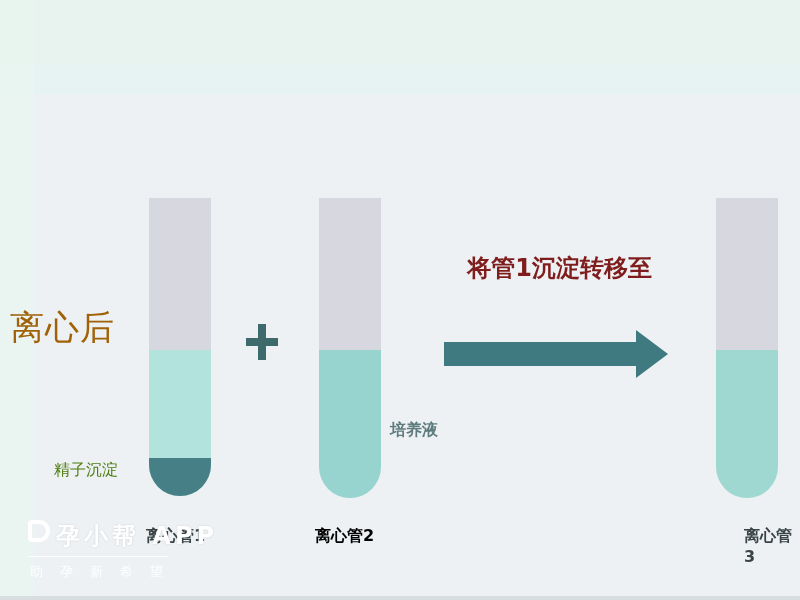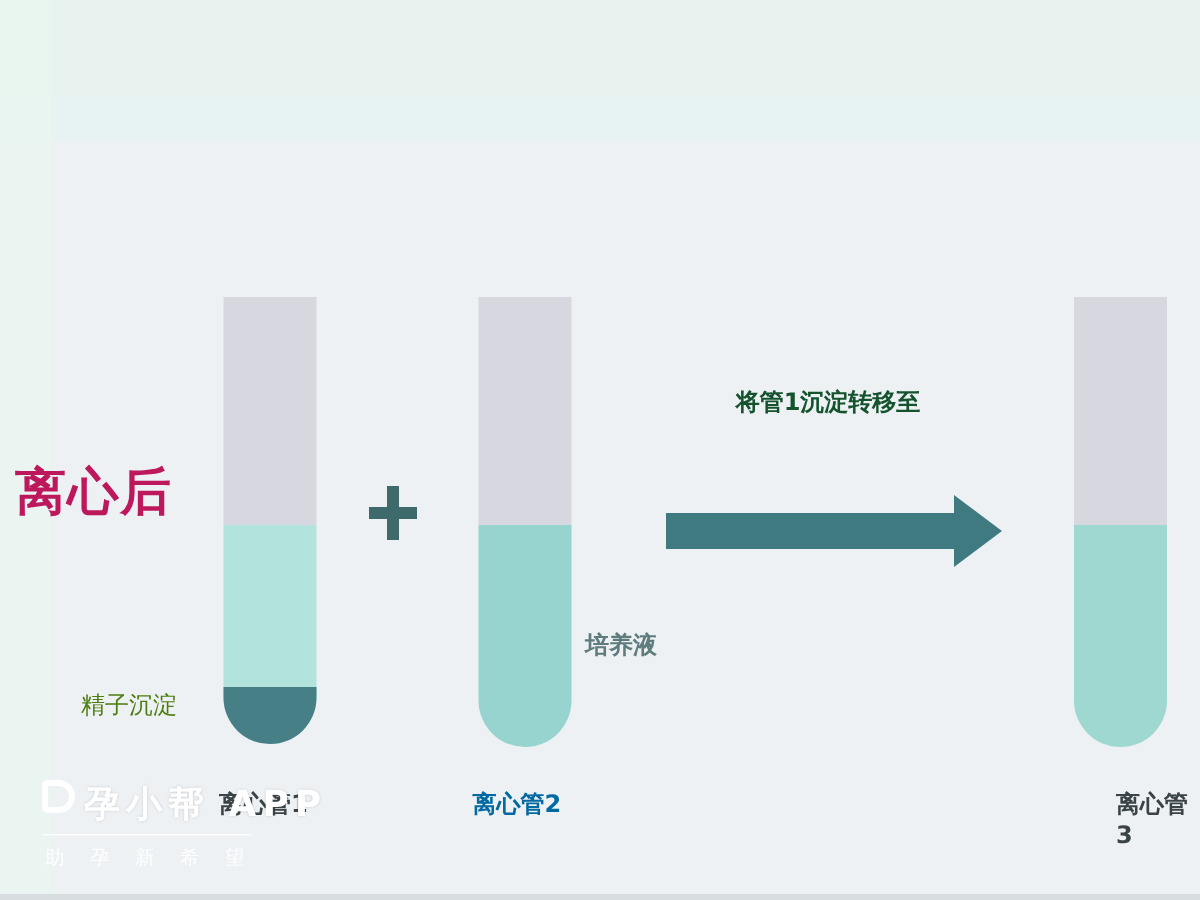--- a/index.html
+++ b/index.html
@@ -8,21 +8,21 @@
       background: #edf1f4;
       font-family: "DejaVu Sans", "Liberation Sans", sans-serif;
     }
     .bg-top { position: absolute; left: 0; top: 0; width: 800px; height: 64px; background: #e8f3ef; }
     .bg-band { position: absolute; left: 0; top: 64px; width: 800px; height: 30px; background: #e6f3f2; }
     .bg-left { position: absolute; left: 0; top: 0; width: 34px; height: 600px; background: #e8f5f0; opacity: .7; }
     .bg-bottom { position: absolute; left: 0; top: 596px; width: 800px; height: 4px; background: #d8dee0; }
 
     .title {
       position: absolute; left: 10px; top: 305px;
-      font-size: 34px; color: #be185d; letter-spacing: 1px; font-weight: bold;
+      font-size: 34px; color: #a16207; letter-spacing: 1px; font-weight: normal;
     }
 
     .tube { position: absolute; width: 62px; }
     .tube .empty { position: absolute; left: 0; top: 0; width: 62px; background: #d7d7df; }
     .tube .liquid { position: absolute; left: 0; width: 62px; background: #a6dcd6; border-radius: 0 0 31px 31px; }
     .tube .sediment { position: absolute; left: 0; width: 62px; background: #477f87; border-radius: 0 0 31px 31px; }
 
     #tube1 { left: 149px; top: 198px; height: 298px; }
     #tube1 .empty { height: 152px; }
     #tube1 .liquid { top: 152px; height: 146px; background: #b2e4dd; }
@@ -37,32 +37,32 @@
     #tube3 .liquid { top: 152px; height: 148px; background: #9fd8d1; }
 
     .plus {
       position: absolute; left: 244px; top: 322px; width: 36px; height: 40px;
     }
     .plus .h { position: absolute; left: 2px; top: 16px; width: 32px; height: 8px; background: #3e6a6b; }
     .plus .v { position: absolute; left: 14px; top: 2px; width: 8px; height: 36px; background: #3e6a6b; }
 
     .instruction {
       position: absolute; left: 452px; top: 253px; width: 200px;
-      font-size: 16px; line-height: 30px; color: #14532d; font-weight: bold; text-align: center;
+      font-size: 24px; line-height: 30px; color: #7f1d1d; font-weight: bold; text-align: right;
     }
 
     .arrow { position: absolute; left: 444px; top: 330px; width: 224px; height: 48px; }
 
     .label {
       position: absolute; font-size: 16px; color: #44585a;
     }
     #sediment-label { left: 54px; top: 460px; color: #4d7c0f; }
     #medium-label { left: 390px; top: 420px; color: #5e7c7d; font-weight: bold; }
     #tube1-label { left: 146px; top: 526px; font-weight: bold; color: #3a4446; text-align: center; }
-    #tube2-label { left: 315px; top: 526px; font-weight: bold; color: #0369a1; }
+    #tube2-label { left: 315px; top: 526px; font-weight: bold; color: #000000; }
     #tube3-label { left: 714px; top: 526px; font-weight: bold; color: #3a4446; margin-left: 30px; }
 
     .watermark { position: absolute; left: 28px; top: 520px; color: #ffffff; }
     .watermark .logo-row { display: flex; align-items: flex-start; gap: 6px; }
     .watermark .logo-icon {
       width: 22px; height: 22px; border: 4px solid #ffffff; border-radius: 4px 12px 12px 4px; box-sizing: border-box;
     }
     .watermark .brand { font-size: 24px; font-weight: bold; letter-spacing: 4px; text-shadow: 0 0 2px rgba(0,0,0,0.15); }
     .watermark .slogan { margin-top: 6px; font-size: 13px; letter-spacing: 17px; padding-left: 2px; opacity: .95; }
     .watermark .divider { width: 140px; height: 1px; background: rgba(255,255,255,0.8); margin-top: 4px; }

